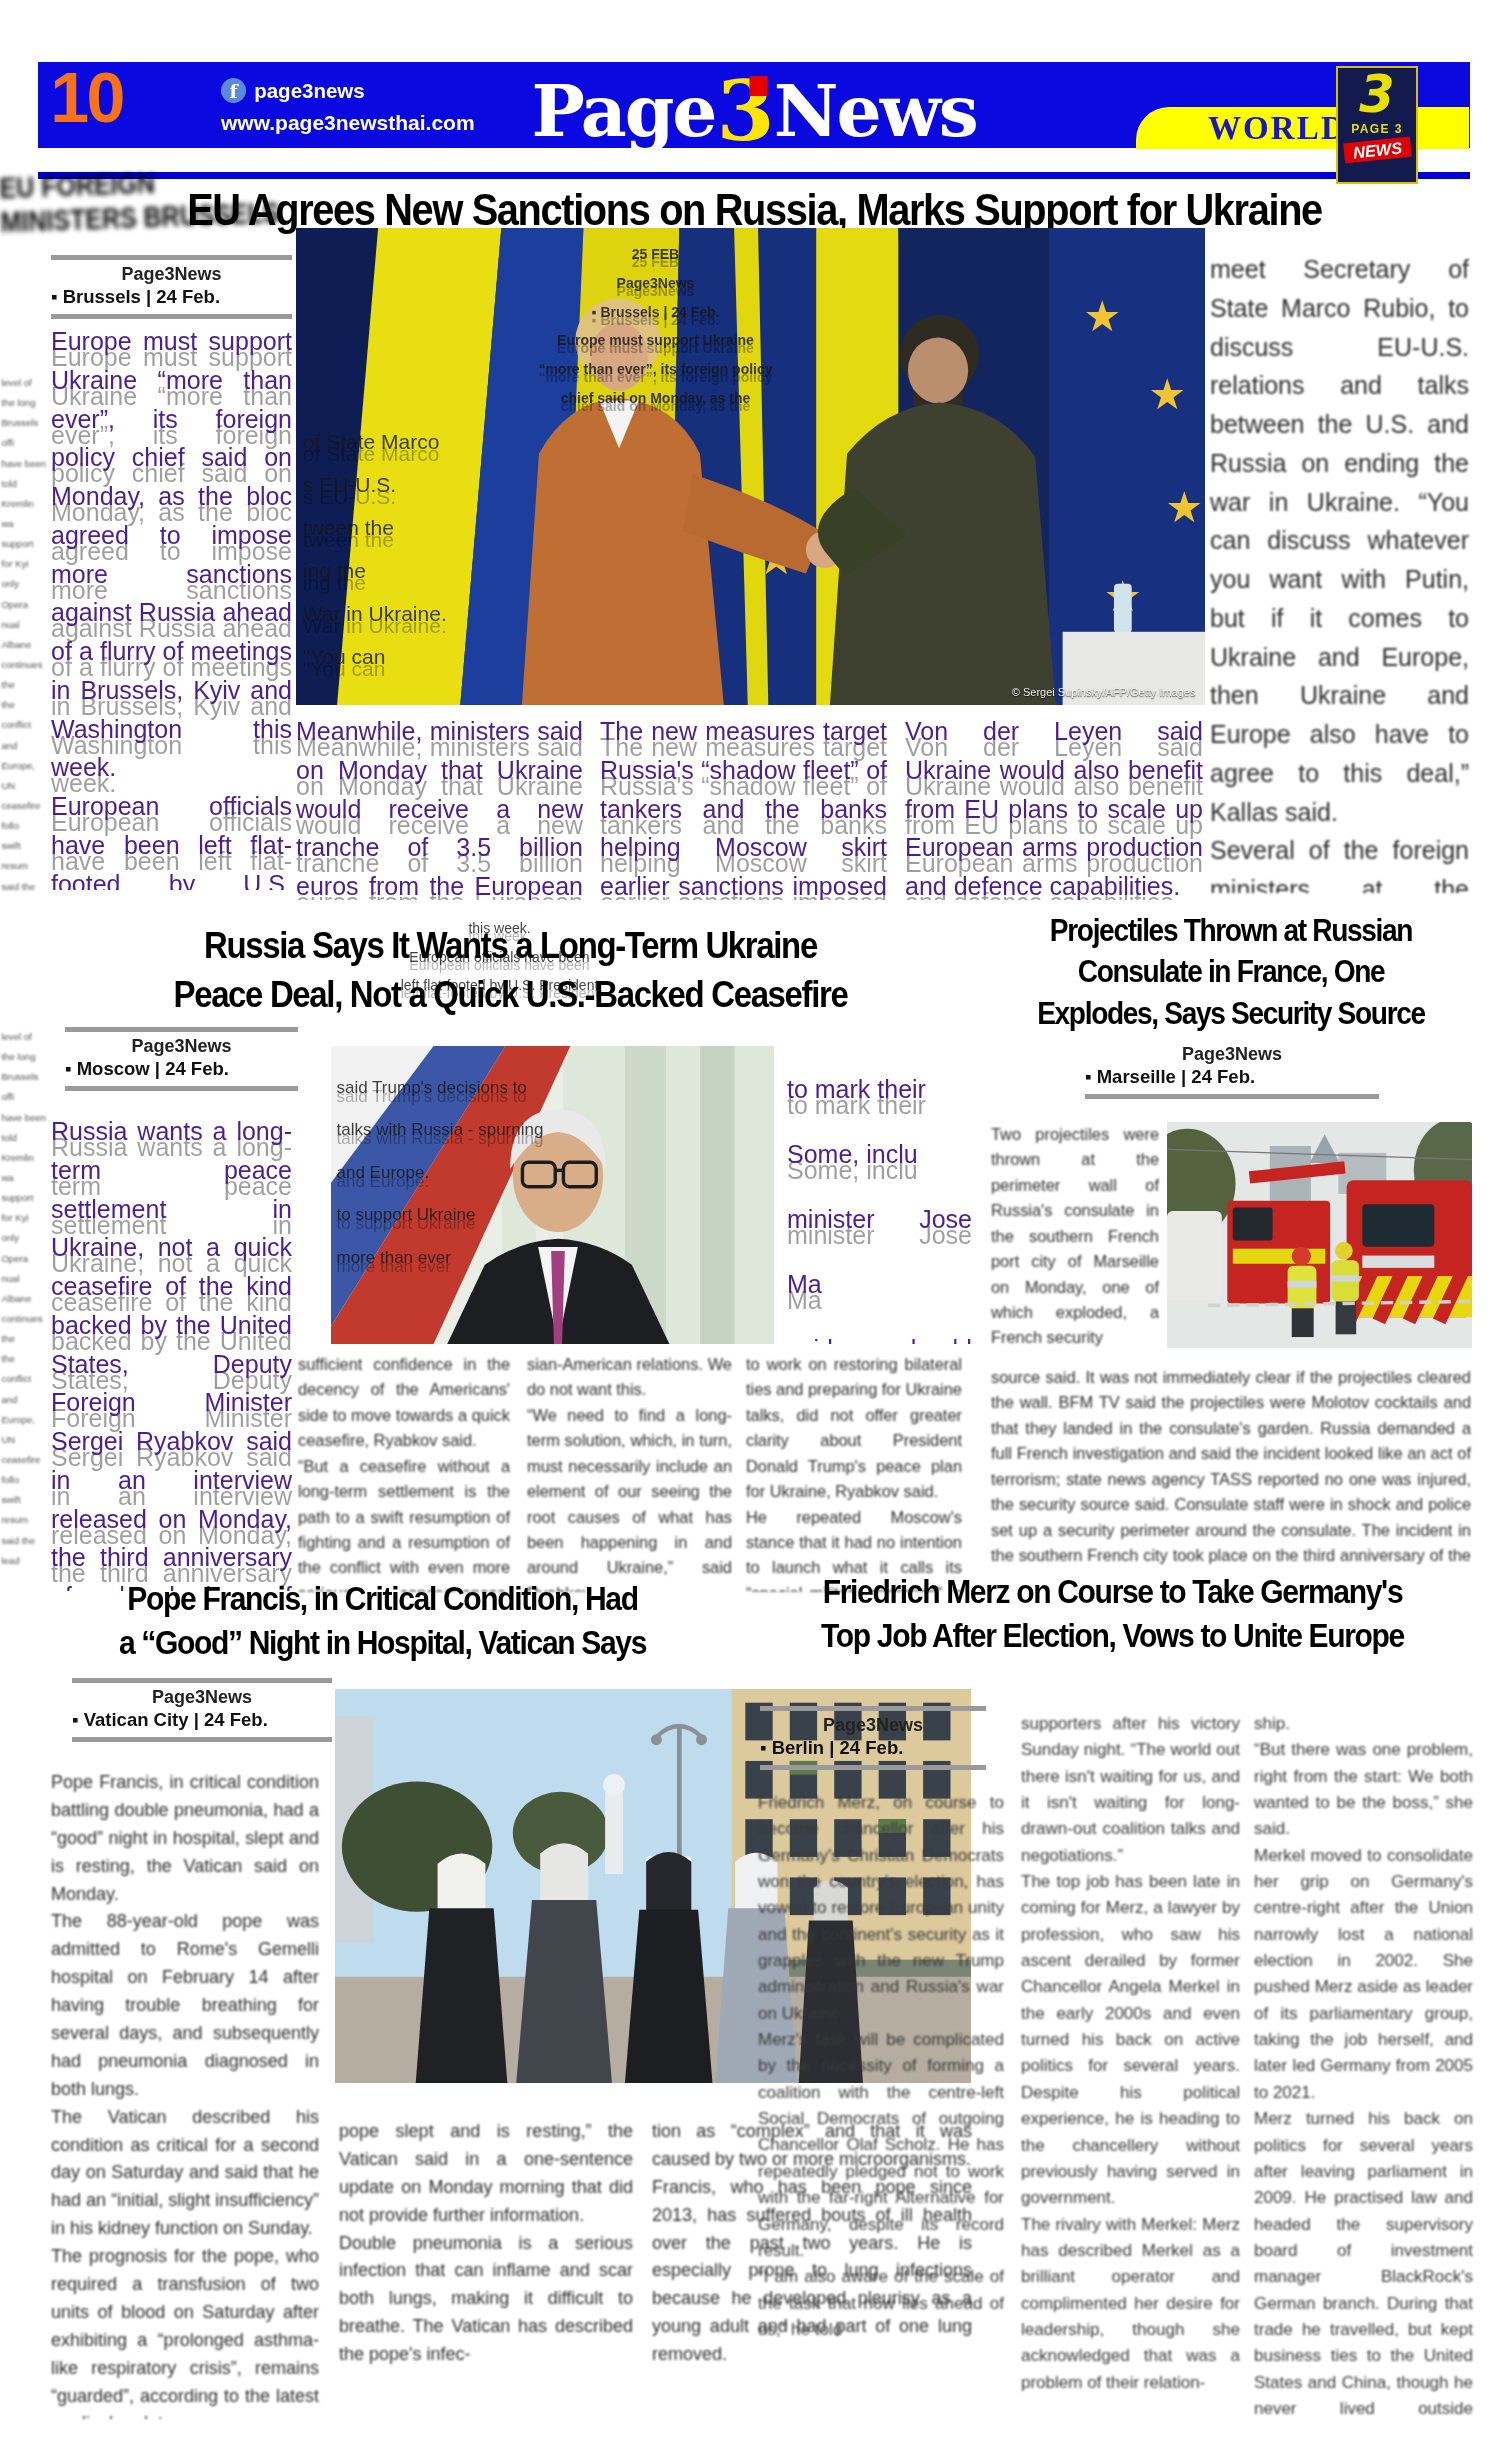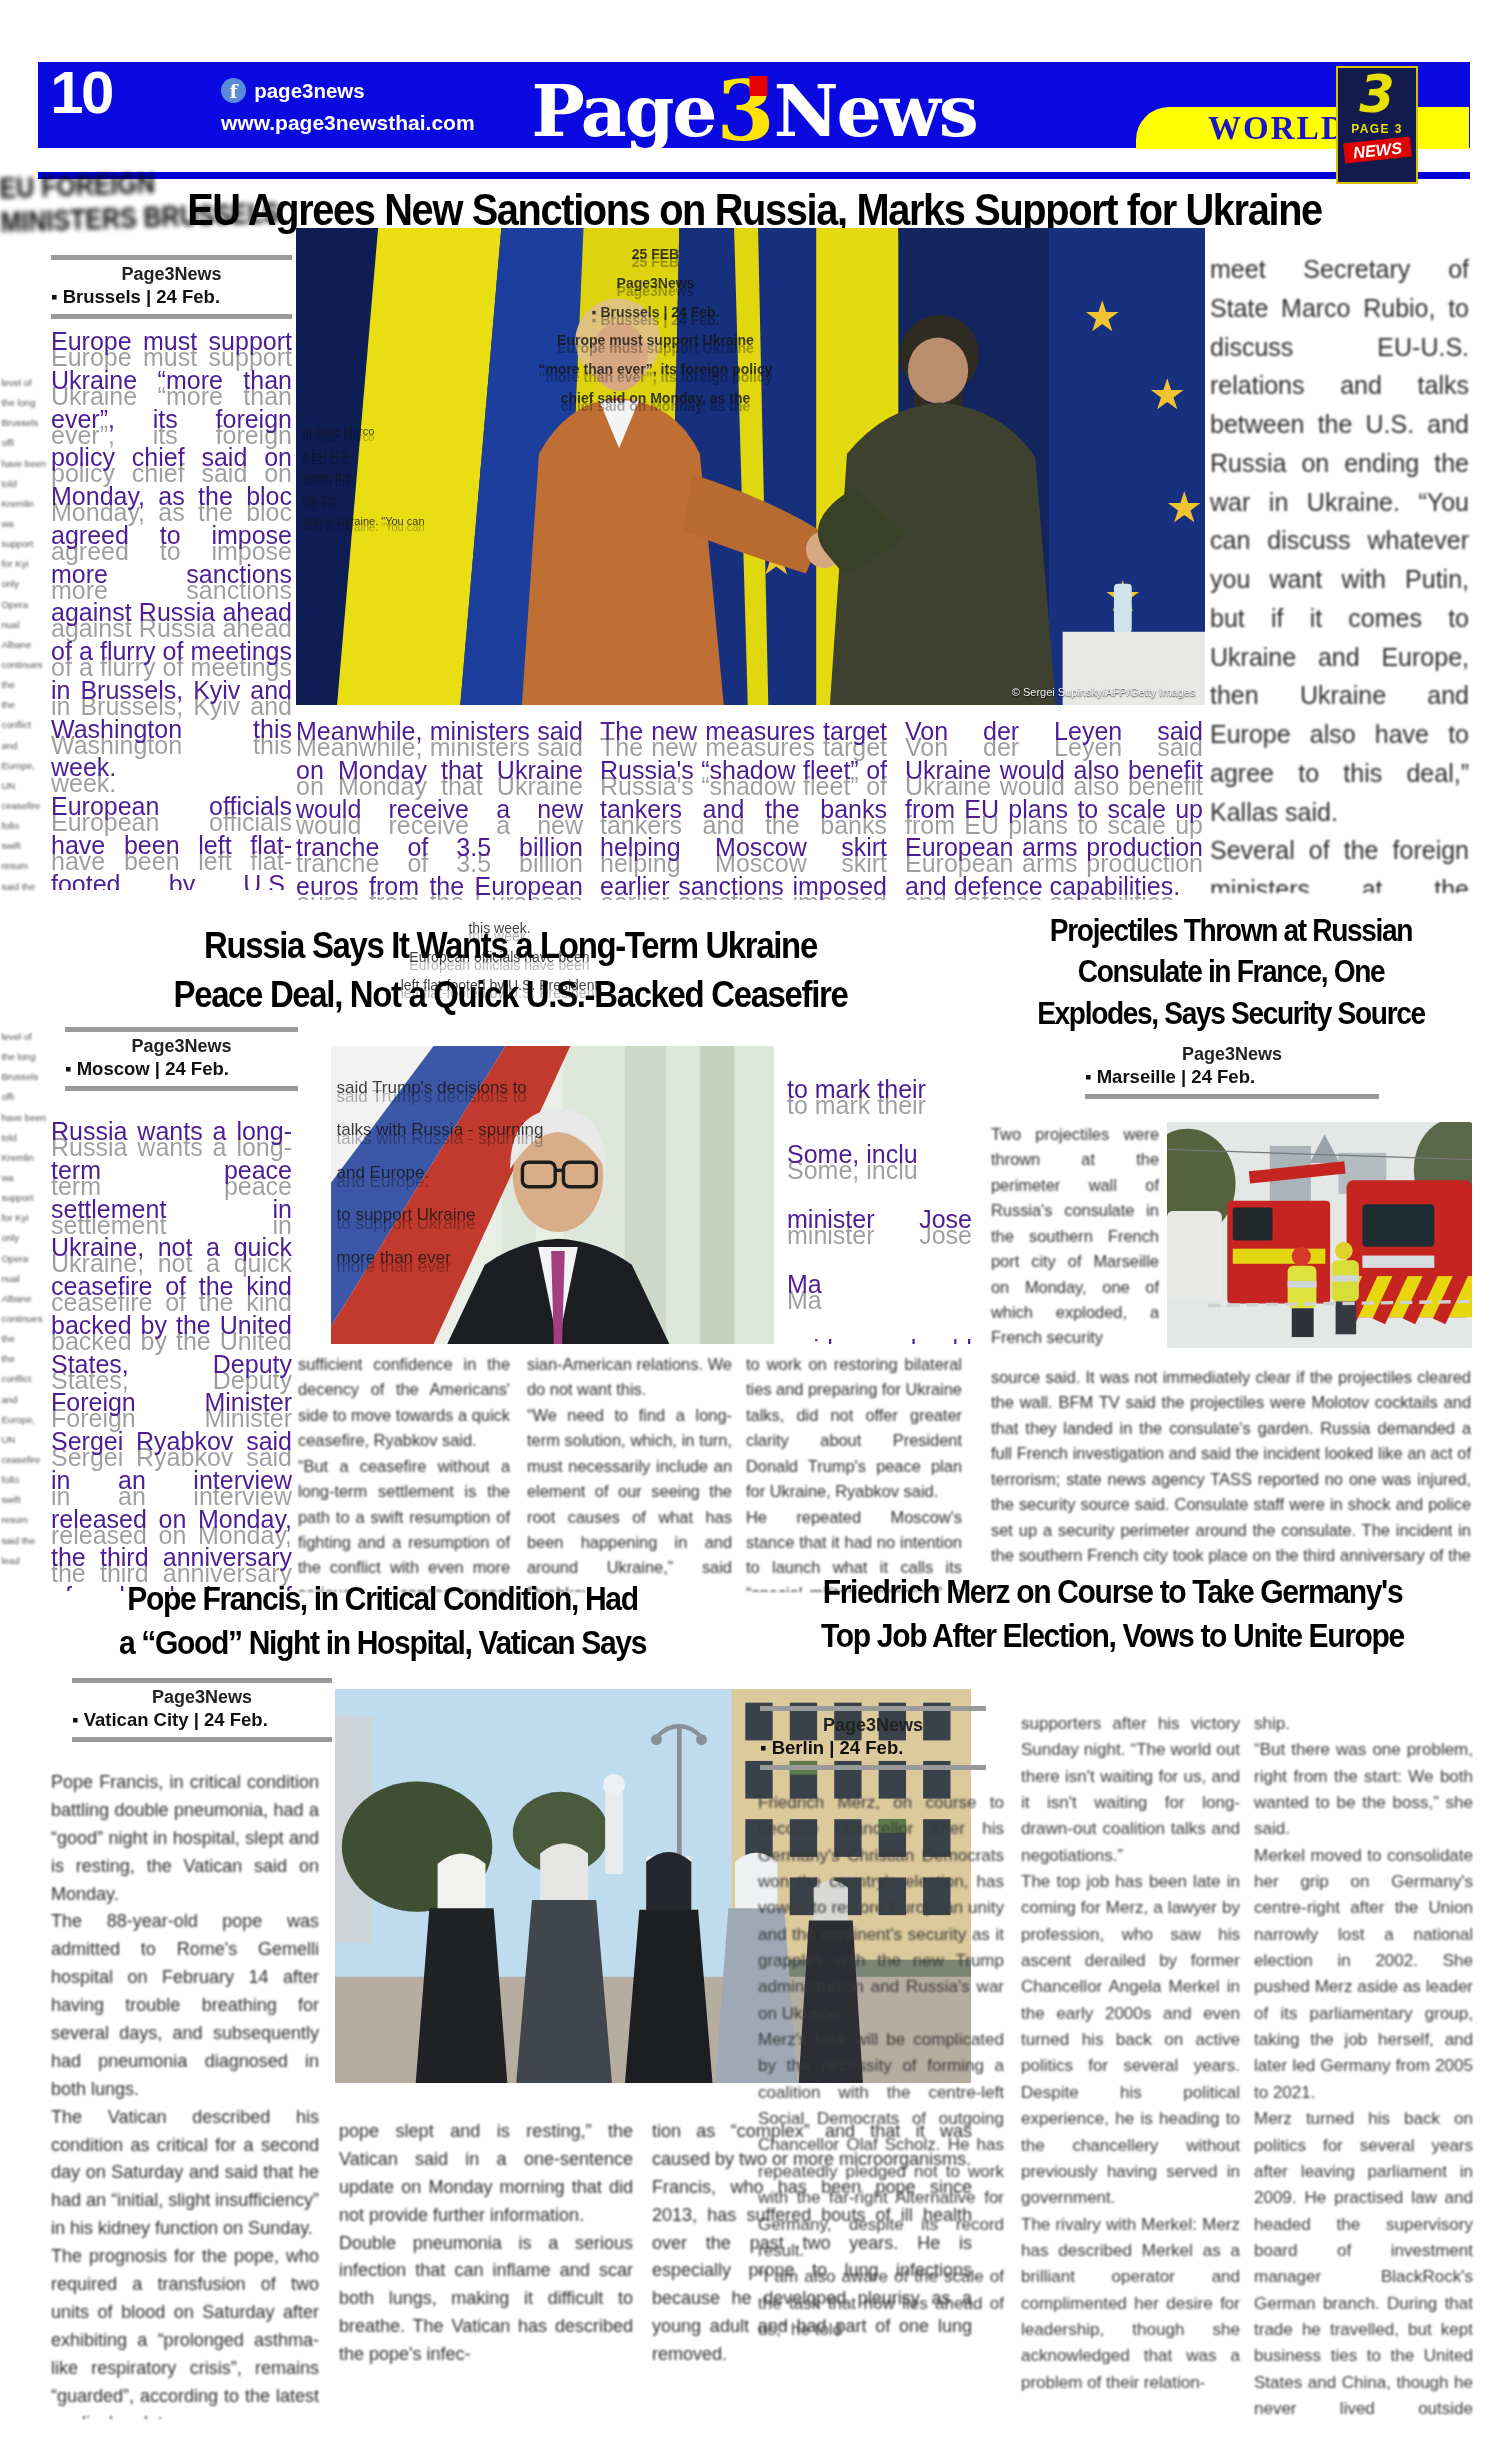--- a/index.html
+++ b/index.html
@@ -1,21 +1,21 @@
 <!DOCTYPE html>
 <html style="font-size:11px"><head>
 <meta charset="utf-8">
 <style>
   html,body{margin:0;padding:0;background:#ffffff;}
   .page{position:relative;width:1506px;height:2438px;background:#ffffff;overflow:hidden;
         font-family:"Liberation Sans",sans-serif;color:#161616;}
   .abs{position:absolute;}
   
   .header-bar{background:#0a0ae0;}
-  .page-num{color:#ffffff;font-weight:bold;font-size:60px;line-height:1;letter-spacing:-2.7px;}
+  .page-num{color:#f97316;font-weight:bold;font-size:70px;line-height:1;letter-spacing:-2.7px;}
   .fb-row{color:#ffffff;font-weight:bold;font-size:20.5px;display:flex;align-items:center;gap:8.2px;}
   .fb-icon{width:25px;height:25px;border-radius:50%;background:#5b8bd8;color:#ffffff;
            font-family:"DejaVu Serif",serif;font-weight:bold;font-size:19px;display:flex;
            align-items:center;justify-content:center;}
   .site-url{color:#ffffff;font-weight:bold;font-size:21px;}
   .masthead{font-family:"DejaVu Serif",serif;font-weight:bold;color:#ffffff;font-size:71px;
             line-height:1;letter-spacing:-2.1px;white-space:nowrap;}
   .masthead .m3{color:#ffe400;font-size:83px;position:relative;top:4.1px;padding:0 1.4px;}
   .m3-flag{position:absolute;width:18px;height:20.5px;background:#e80000;}
   .world-tab{background:#ffff00;border-radius:33px 0 0 0;}
@@ -174,21 +174,21 @@
 
       <rect x="1195" y="520" width="26" height="72" rx="6" fill="#cfe4ea"></rect>
       <rect x="1120" y="590" width="208" height="107" fill="#e8e8e6"></rect>
     </svg>
     <div class="abs photo-ghost" style="left:185px;top:12.3px;width:349px;height:452px;">25 FEB
 Page3News
 ▪ Brussels | 24 Feb.
 Europe must support Ukraine
 “more than ever”, its foreign policy
 chief said on Monday, as the</div>
-    <div class="abs photo-ghost left" style="left:6.8px;top:192px;width:171px;height:274px;font-size:11px;">of State Marco
+    <div class="abs photo-ghost left" style="left:6.8px;top:192px;width:171px;height:274px;font-size:21px;">of State Marco
 s  EU-U.S.
 tween the
 ing the
 War in Ukraine. "You can</div>
     <div class="photo-credit">© Sergei Supinsky/AFP/Getty Images</div>
   </div>
 
   <div class="abs col ghosted" style="left:296px;top:712px;width:287px;height:188px;">Meanwhile, ministers said on Monday that Ukraine would receive a new tranche of 3.5 billion euros from the European Union in March. EU foreign ministers formally approved a 16th package of sanctions against Russia ahead of a flurry of meetings in Brussels, Kyiv and Washington.</div>
   <div class="abs col ghosted" style="left:600px;top:712px;width:287px;height:188px;">The new measures target Russia's “shadow fleet” of tankers and the banks helping Moscow skirt earlier sanctions imposed over its February 2022 invasion of Ukraine, which Kyiv and its allies denounced again on Monday's third anniversary.</div>
   <div class="abs col ghosted" style="left:905px;top:712px;width:298px;height:188px;">Von der Leyen said Ukraine would also benefit from EU plans to scale up European arms production and defence capabilities.

